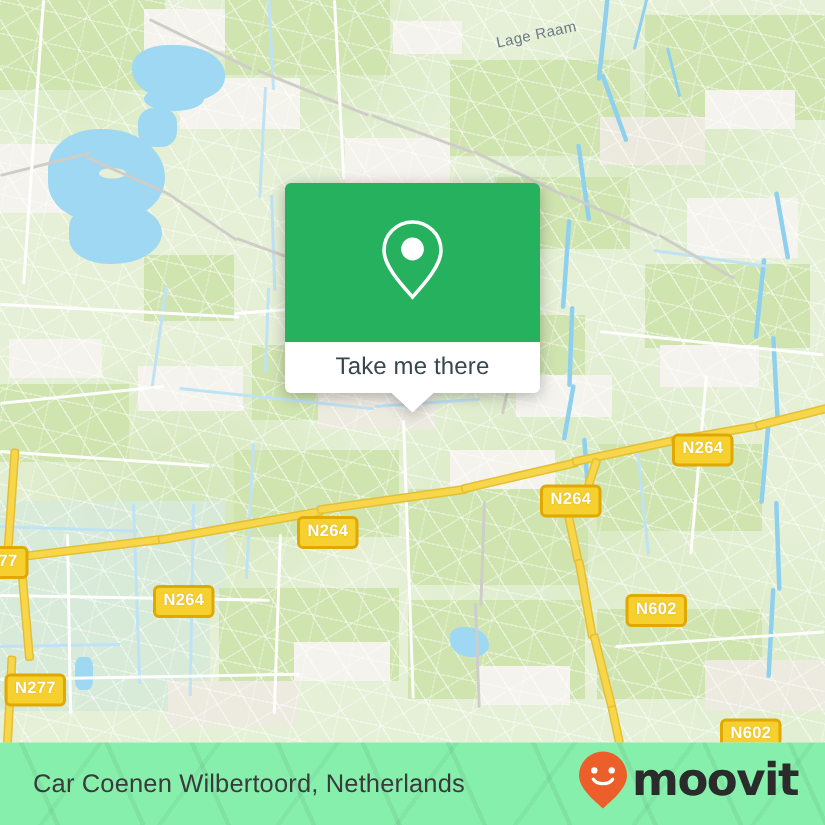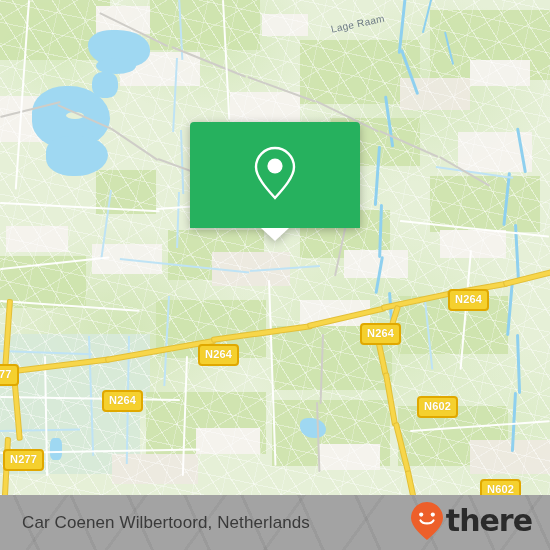--- a/index.html
+++ b/index.html
@@ -108,21 +108,21 @@
     box-sizing:border-box;
   }
   #attrib-text{
     color:#2c2c2c;font-size:13px;letter-spacing:.1px;
     font-family:"Liberation Sans","DejaVu Sans",sans-serif;white-space:nowrap;
   }
 
   
   #footer{
     position:absolute;left:0;top:495px;width:550px;height:55px;
-    background:#a3a3a3;overflow:hidden;
+    background:#86efac;overflow:hidden;
   }
   #footer-watermark{
     position:absolute;left:0;top:-40px;width:550px;height:140px;
     background-image:
       repeating-linear-gradient(66deg, rgba(0,0,0,.055) 0 3px, rgba(0,0,0,0) 3px 52px),
       repeating-linear-gradient(-54deg, rgba(0,0,0,.045) 0 3px, rgba(0,0,0,0) 3px 64px);
   }
   #footer-inner{
     position:relative;height:55px;display:flex;align-items:center;
     justify-content:space-between;padding:0 18px 0 22px;box-sizing:border-box;
@@ -312,36 +312,39 @@
 
     <div id="callout">
       <div id="callout-top">
         <span>
           <svg width="46" height="58" viewBox="0 0 46 58" aria-hidden="true">
             <path d="M23 4 C12.5 4 4 12.5 4 23 C4 33 15 45 23 54 C31 45 42 33 42 23 C42 12.5 33.5 4 23 4 Z" fill="none" stroke="#ffffff" stroke-width="2.4"></path>
             <circle cx="23" cy="22" r="7.6" fill="#ffffff"></circle>
           </svg>
         </span>
       </div>
+      <div id="callout-bottom">
+        <span id="callout-label">Take me there</span>
+      </div>
       <div id="callout-tail"></div>
     </div>
 
   </div>
 
   <div id="footer">
     <div id="footer-watermark"></div>
     <div id="footer-inner">
       <span id="place-title">Car Coenen Wilbertoord, Netherlands</span>
       <span id="moovit-logo">
         <span>
           <svg width="34" height="40" viewBox="0 0 34 40" aria-hidden="true">
             <path d="M17 1 C8.2 1 1 8.2 1 17 C1 26 12.2 34.5 17 39 C21.8 34.5 33 26 33 17 C33 8.2 25.8 1 17 1 Z" fill="#ed5f2a"></path>
             <circle cx="11.2" cy="13.6" r="2.1" fill="#ffffff"></circle>
             <circle cx="22.8" cy="13.6" r="2.1" fill="#ffffff"></circle>
             <path d="M10.5 19.4 C12.8 23.4 21.2 23.4 23.5 19.4" fill="none" stroke="#ffffff" stroke-width="2.1" stroke-linecap="round"></path>
           </svg>
         </span>
-        <span id="moovit-word">there</span>
+        <span id="moovit-word">moovit</span>
       </span>
     </div>
   </div>
 
 </div>
 
 </body></html>

